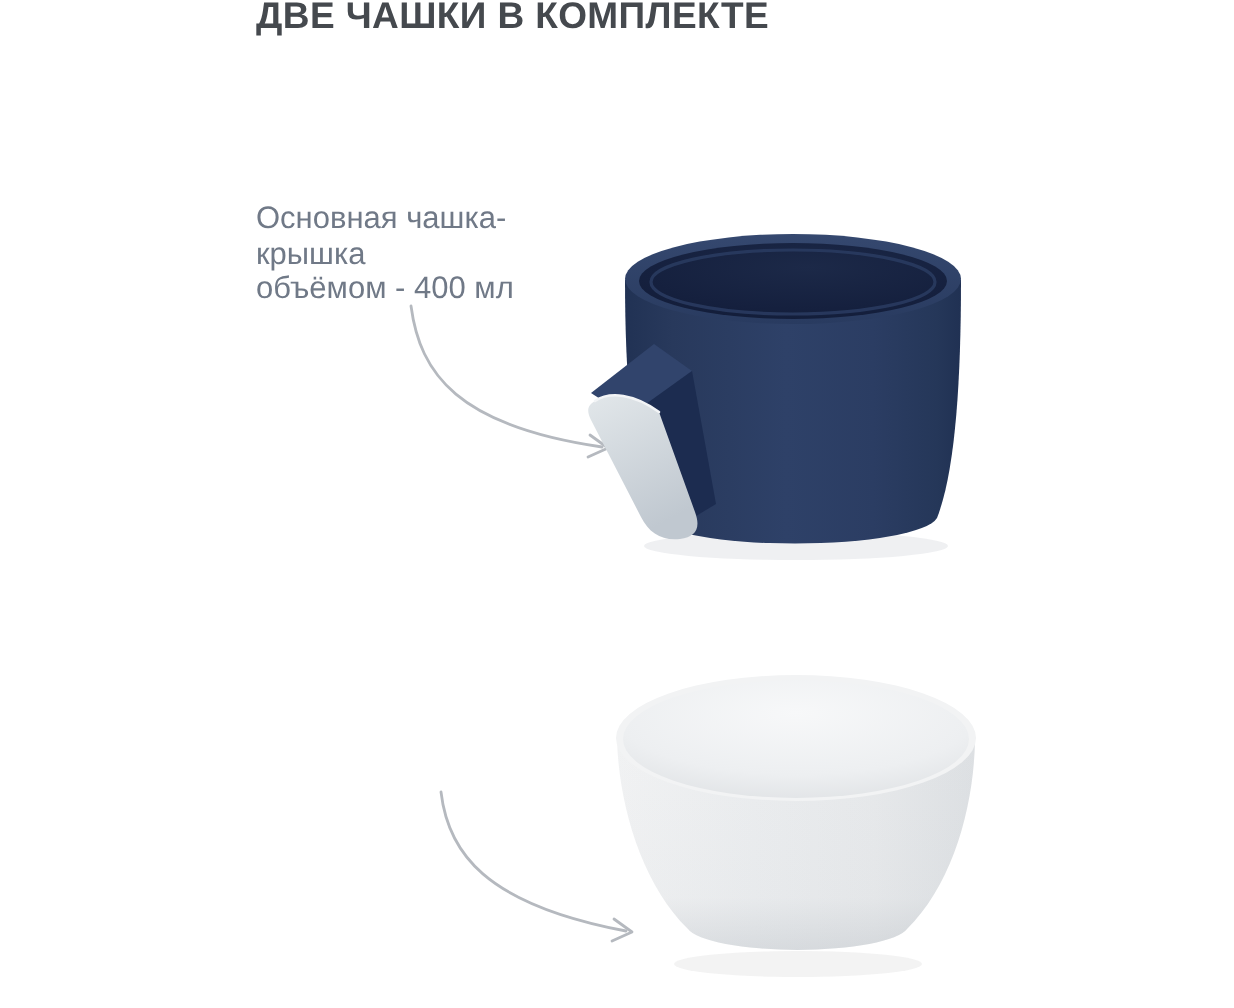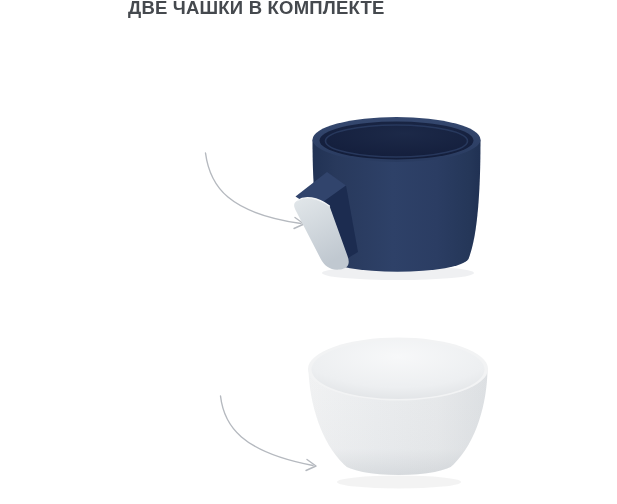--- a/index.html
+++ b/index.html
@@ -47,20 +47,23 @@
     stroke-linejoin: round;
   }
 </style>
 </head>
 <body>
 
 <div class="canvas">
 
   <div class="page-title">ДВЕ ЧАШКИ В КОМПЛЕКТЕ</div>
 
+  <div class="annotation main">Основная чашка-
+крышка
+объёмом - 400 мл</div>
 
 
   <svg class="illustrations" viewBox="0 0 617 504">
     <defs>
       <linearGradient id="bodyNavy" x1="0" y1="0" x2="1" y2="0">
         <stop offset="0" stop-color="#213254"></stop>
         <stop offset="0.14" stop-color="#28395c"></stop>
         <stop offset="0.48" stop-color="#2e4168"></stop>
         <stop offset="0.74" stop-color="#2b3d63"></stop>
         <stop offset="0.93" stop-color="#253759"></stop>

